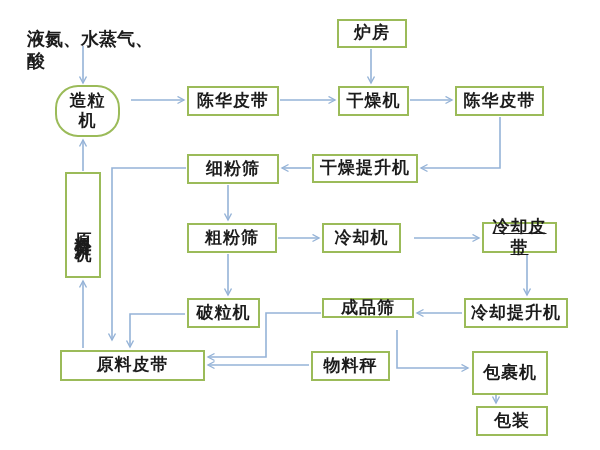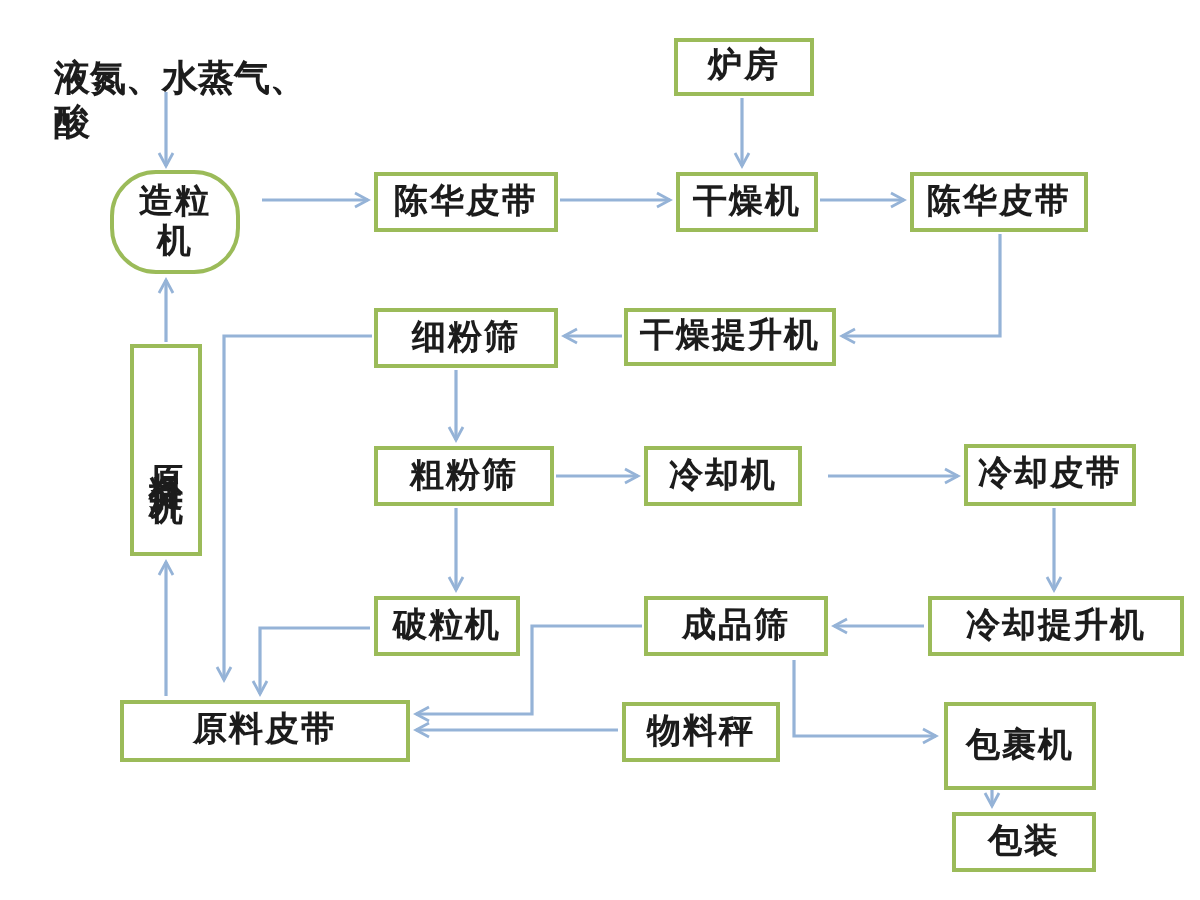--- a/index.html
+++ b/index.html
@@ -100,23 +100,23 @@
       <div class="node" style="left: 55px; top: 85px; width: 65px; height: 52px; border-radius: 23px;">造粒
 机</div>
       <div class="node" style="left: 187px; top: 86px; width: 92px; height: 30px;">陈华皮带</div>
       <div class="node" style="left: 337px; top: 19px; width: 70px; height: 29px;">炉房</div>
       <div class="node" style="left: 338px; top: 86px; width: 71px; height: 30px; font-family: Liberation Serif, serif;">干燥机</div>
       <div class="node" style="left: 455px; top: 86px; width: 89px; height: 30px;">陈华皮带</div>
       <div class="node" style="left: 312px; top: 154px; width: 106px; height: 29px;">干燥提升机</div>
       <div class="node" style="left: 187px; top: 154px; width: 92px; height: 30px;">细粉筛</div>
       <div class="node" style="left: 187px; top: 223px; width: 90px; height: 30px;">粗粉筛</div>
       <div class="node" style="left: 322px; top: 223px; width: 79px; height: 30px;">冷却机</div>
-      <div class="node" style="left: 482px; top: 222px; width: 86px; height: 31px;">冷却皮带</div>
-      <div class="node" style="left: 464px; top: 298px; width: 128px; height: 30px;">冷却提升机</div>
-      <div class="node" style="left: 322px; top: 298px; width: 92px; height: 30px;">成品筛</div>
+      <div class="node" style="left: 482px; top: 222px; width: 75px; height: 31px; text-decoration: underline;">冷却皮带</div>
+      <div class="node" style="left: 464px; top: 298px; width: 104px; height: 30px;">冷却提升机</div>
+      <div class="node" style="left: 322px; top: 298px; width: 92px; height: 20px;">成品筛</div>
       <div class="node" style="left: 187px; top: 298px; width: 73px; height: 30px;">破粒机</div>
       <div class="node vertical" style="left: 65px; top: 172px; width: 36px; height: 106px;">原料提升机</div>
       <div class="node" style="left: 60px; top: 350px; width: 145px; height: 31px;">原料皮带</div>
       <div class="node" style="left: 311px; top: 351px; width: 79px; height: 30px;">物料秤</div>
       <div class="node" style="left: 472px; top: 351px; width: 76px; height: 44px;">包裹机</div>
       <div class="node" style="left: 464px; top: 406px; width: 72px; height: 30px; margin-left: 12px;">包装</div>
     </div>
 
   <div id="feed-text" class="free-text">
     <div>液氮、水蒸气、</div>

